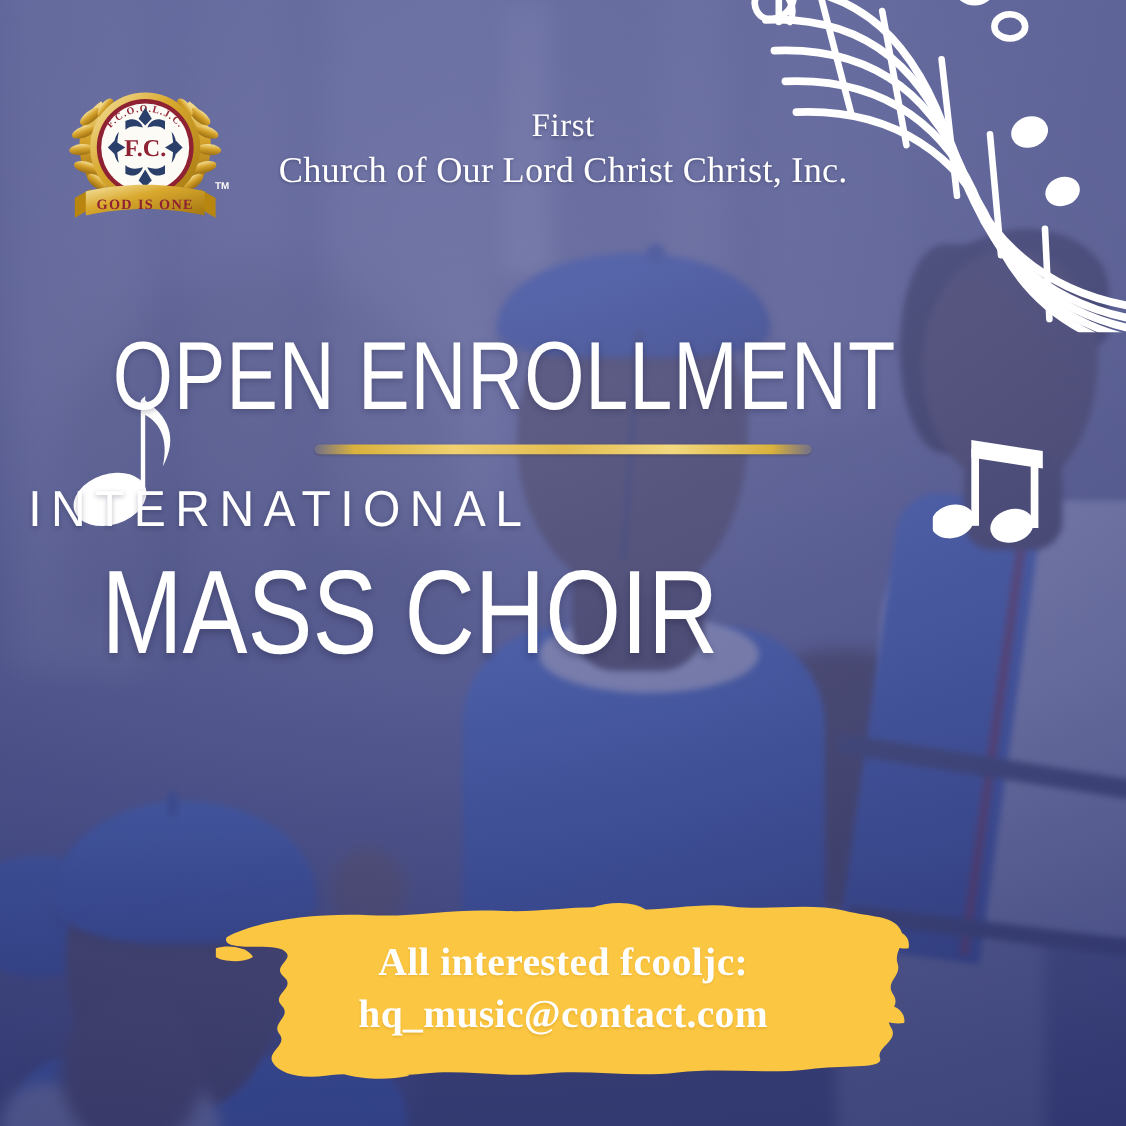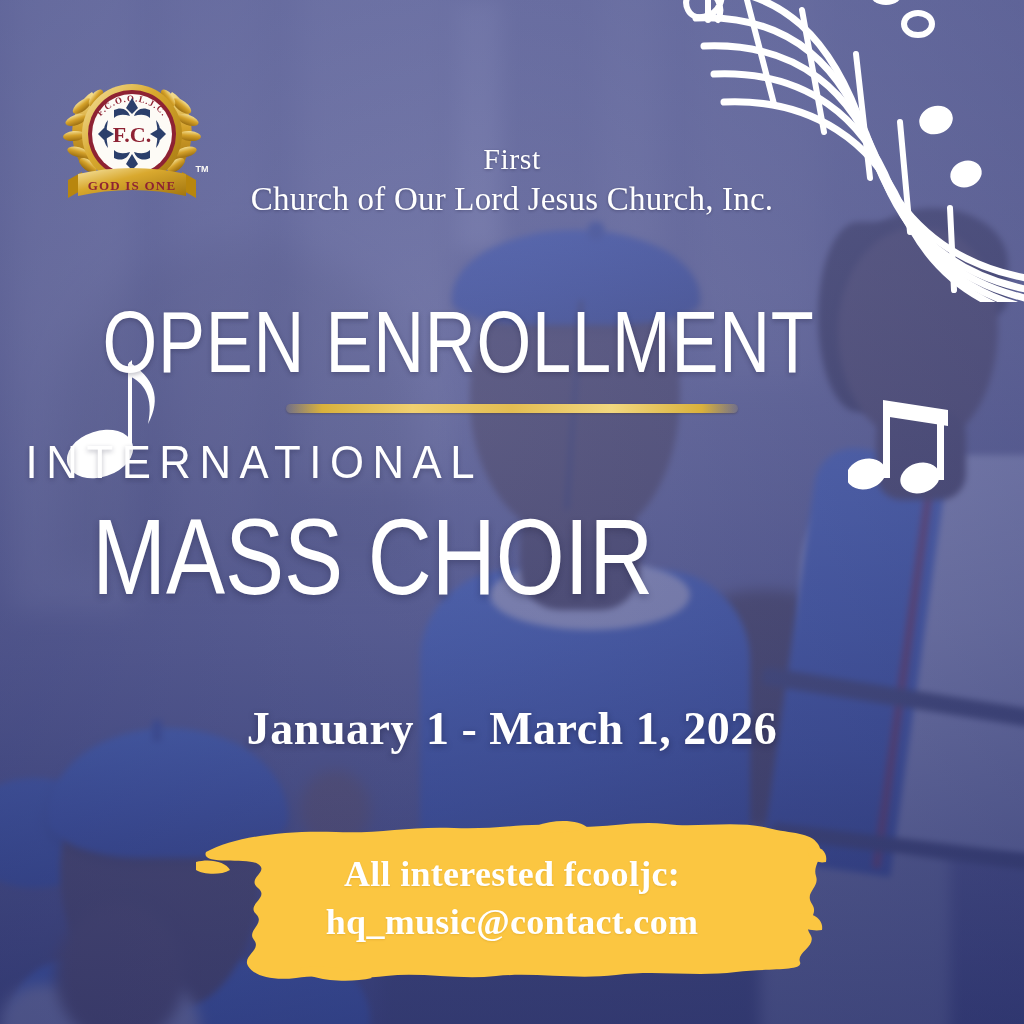--- a/index.html
+++ b/index.html
@@ -165,21 +165,20 @@
   
   .logo { position: absolute; left: 52px; top: 62px; width: 160px; height: 150px; }
 
   
   .header-text {
     position: absolute; left: 0; right: 0; top: 96px;
     text-align: center; color: #ffffff;
     font-family: "Liberation Serif","DejaVu Serif",serif;
     line-height: 1.28;
     text-shadow: 0 1px 3px rgba(20,20,50,.35);
-    margin-top: 44px;
   }
   .header-first { font-size: 30px; letter-spacing: .5px; }
   .header-church { font-size: 33px; letter-spacing: .2px; }
 
   .headline-block {
     position: absolute; left: 0; right: 0; top: 300px; text-align: left;
   }
   .h-open {
     color: #ffffff;
     font-family: "Liberation Sans","DejaVu Sans",sans-serif;
@@ -422,31 +421,30 @@
       <path d="M144 118 L130 110 L130 128 L144 136 Z" fill="#B8860E"></path>
       <path d="M26 112 C60 104 100 104 134 112 L134 134 C100 126 60 126 26 134 Z" fill="url(#goldb)"></path>
       <text x="80" y="128" text-anchor="middle" font-family="Liberation Serif, serif" font-size="13" font-weight="bold" fill="#8E2233" letter-spacing="1.2">GOD IS ONE</text>
 
       <text x="150" y="110" text-anchor="middle" font-family="Liberation Sans, sans-serif" font-size="9" font-weight="bold" fill="#FDFBF6">TM</text>
     </svg>
   </div>
 
   <div class="header-text">
     <div class="header-first">First</div>
-    <div class="header-church">Church of Our Lord Jesus Church, Inc.</div>
+    <div class="header-church">Church of Our Lord Christ Christ, Inc.</div>
   </div>
 
   <div class="headline-block">
     <div class="h-open">OPEN ENROLLMENT</div>
     <div class="gold-rule"></div>
     <div class="h-intl">INTERNATIONAL</div>
     <div class="h-mass">MASS CHOIR</div>
   </div>
 
-  <div class="date-line">January 1 - March 1, 2026</div>
 
   <div class="brush-wrap">
     <svg class="brush-svg" viewBox="0 0 632 166" preserveAspectRatio="none" xmlns="http://www.w3.org/2000/svg">
       <path fill="#FBC641" d="
         M10 34
         C40 18 92 12 140 14
         C182 16 214 8 258 10
         C300 12 330 4 366 8
         C404 12 436 2 470 6
         C500 10 540 2 572 10

